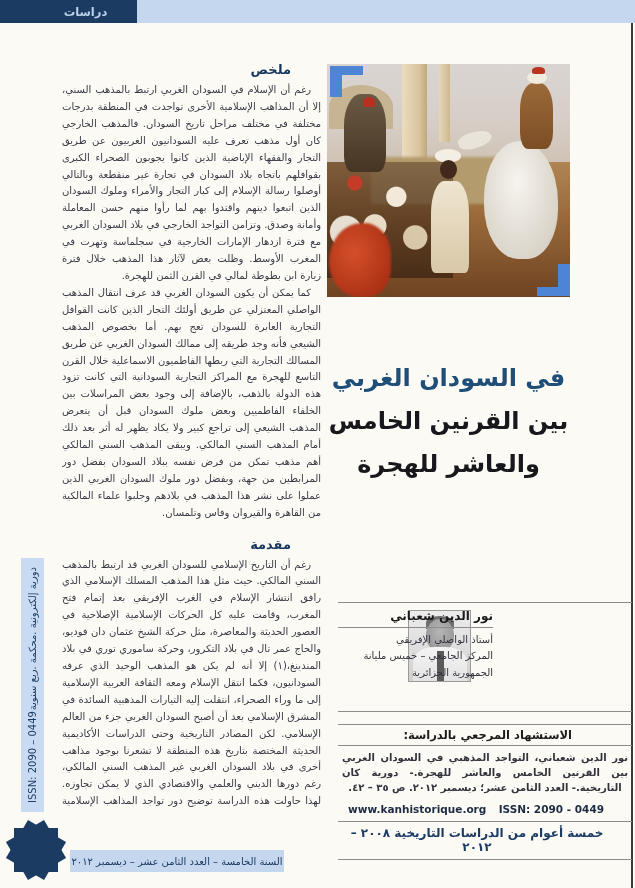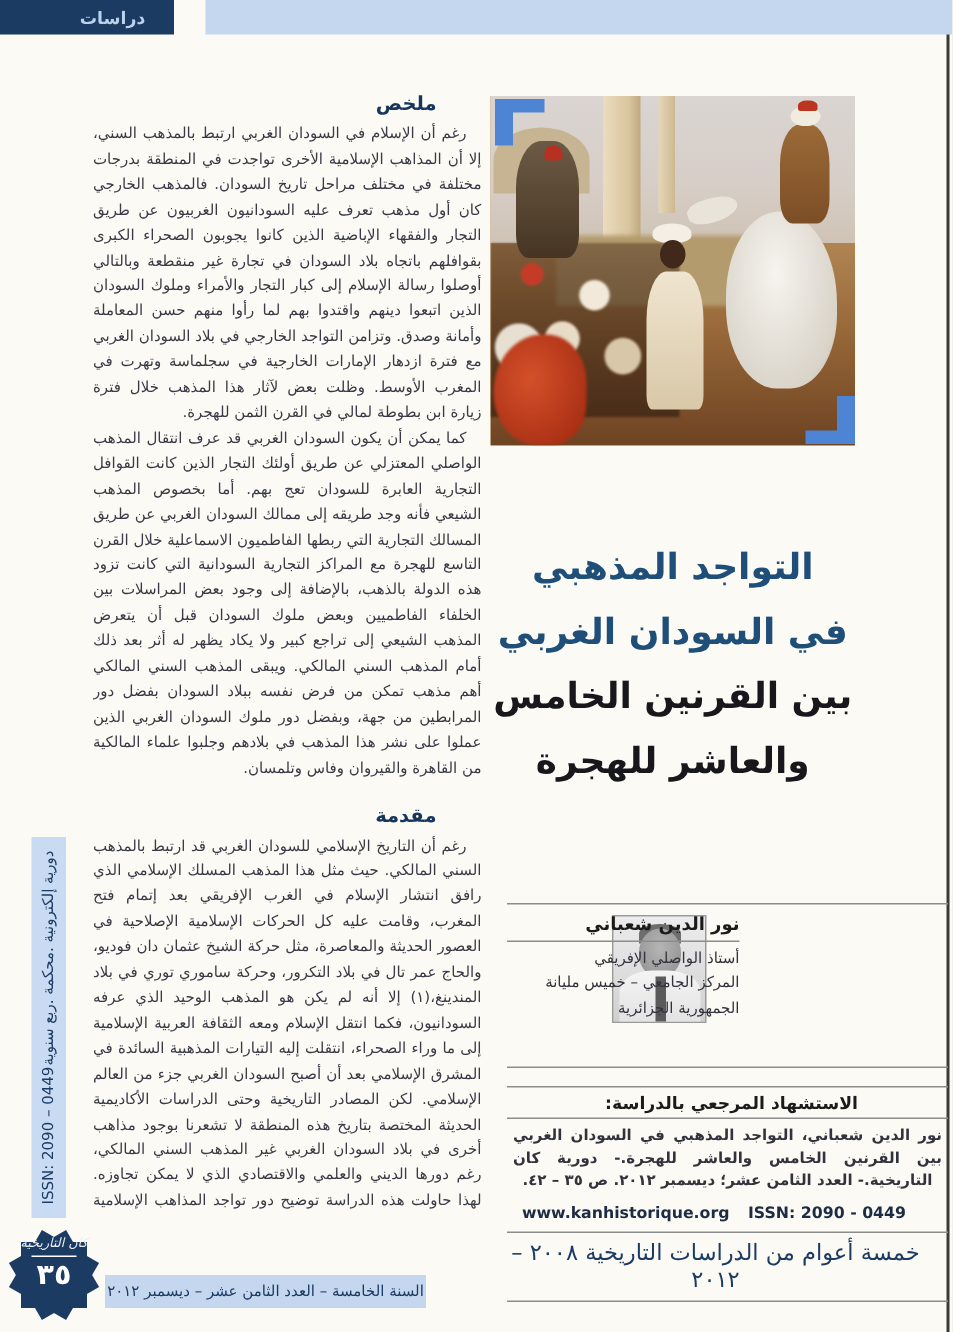--- a/index.html
+++ b/index.html
@@ -4,21 +4,21 @@
 <style>
   * { box-sizing: border-box; margin: 0; padding: 0; }
   html,body { background:#e9e7e0; }
   body { font-family: "DejaVu Sans", sans-serif; }
   .page {
     position: relative; width: 635px; height: 888px;
     background: #fbfaf4; overflow: hidden; margin: 0 auto;
   }
   
   .topbar-navy {
-    position:absolute; left:0; top:0; width:116px; height:23px;
+    position:absolute; left:0; top:0; width:137px; height:23px;
     background:#1c3b63; display:flex; align-items:center; justify-content:center;
     padding-left:34px;
   }
   .topbar-navy span { color:#bcd2ec; font-size:11.5px; font-weight:bold; }
   .topbar-blue {
     position:absolute; left:137px; top:0; width:498px; height:23px;
     background:#c5d7ef;
   }
   .page-edge-line {
     position:absolute; left:631px; top:23px; width:2px; height:865px;
@@ -132,21 +132,21 @@
     border-top:1px solid #8c8c8c; direction:rtl;
   }
   .cit-head { font-size:11.5px; font-weight:bold; color:#1b1b1b;
     padding:3px 60px 3px 0; }
   .cit-rule { border-top:1px solid #8c8c8c; }
   .cit-body { font-size:10px; line-height:15px; color:#33333d;
     text-align:justify; text-align-last:center; padding:4px 4px 6px 4px;font-weight:bold; }
   .cit-links { display:flex; direction:ltr; justify-content:space-between;
     padding:2px 28px 6px 10px; }
   .cit-links span { font-size:10.5px; font-weight:bold; color:#1d2b44; }
-  .cit-anniv { font-size:15px; font-weight:normal; color:#1c3b63;
+  .cit-anniv { font-size:12px; font-weight:bold; color:#1c3b63;
     text-align:center; padding:4px 16px 5px 0;
     border-top:1px solid #8c8c8c; border-bottom:1px solid #8c8c8c; }
   
   .spine {
     position:absolute; left:21px; top:812px; width:254px; height:23px;
     transform:rotate(-90deg); transform-origin:0 0;
     background:#c9dbf2; display:flex; direction:rtl;
     justify-content:space-between; align-items:center; padding:0 9px;
   }
   .spine span { font-size:10px; color:#1c3b63; white-space:nowrap; }
@@ -206,21 +206,20 @@
     <div class="central-figure"></div>
     <div class="central-turban"></div>
     <div class="central-head"></div>
     <div class="bracket br-tl-h"></div>
     <div class="bracket br-tl-v"></div>
     <div class="bracket br-br-v"></div>
     <div class="bracket br-br-h"></div>
   </div>
 
   <div class="title-block">
-    <div class="t-navy">التواجد المذهبي</div>
     <div class="t-navy">في السودان الغربي</div>
     <div class="t-dark">بين القرنين الخامس</div>
     <div class="t-dark">والعاشر للهجرة</div>
   </div>
 
   <div class="author-box">
     <div class="author-photo">
       <div class="ph-hair"></div>
       <div class="ph-head"></div>
       <div class="ph-shirt"></div>
@@ -250,20 +249,15 @@
     <span>ISSN: 2090 – 0449</span>
   </div>
 
   <div class="footer-strip">
     <span>السنة الخامسة – العدد الثامن عشر – ديسمبر ٢٠١٢</span>
   </div>
   <div class="badge">
     <div class="sq"></div>
     <div class="sq r30"></div>
     <div class="sq r60"></div>
-    <div class="badge-content">
-      <div class="badge-logo">كان التاريخية</div>
-      <div class="badge-divider"></div>
-      <div class="badge-num">٣٥</div>
-    </div>
   </div>
 
 </div>
 
 </body></html>

